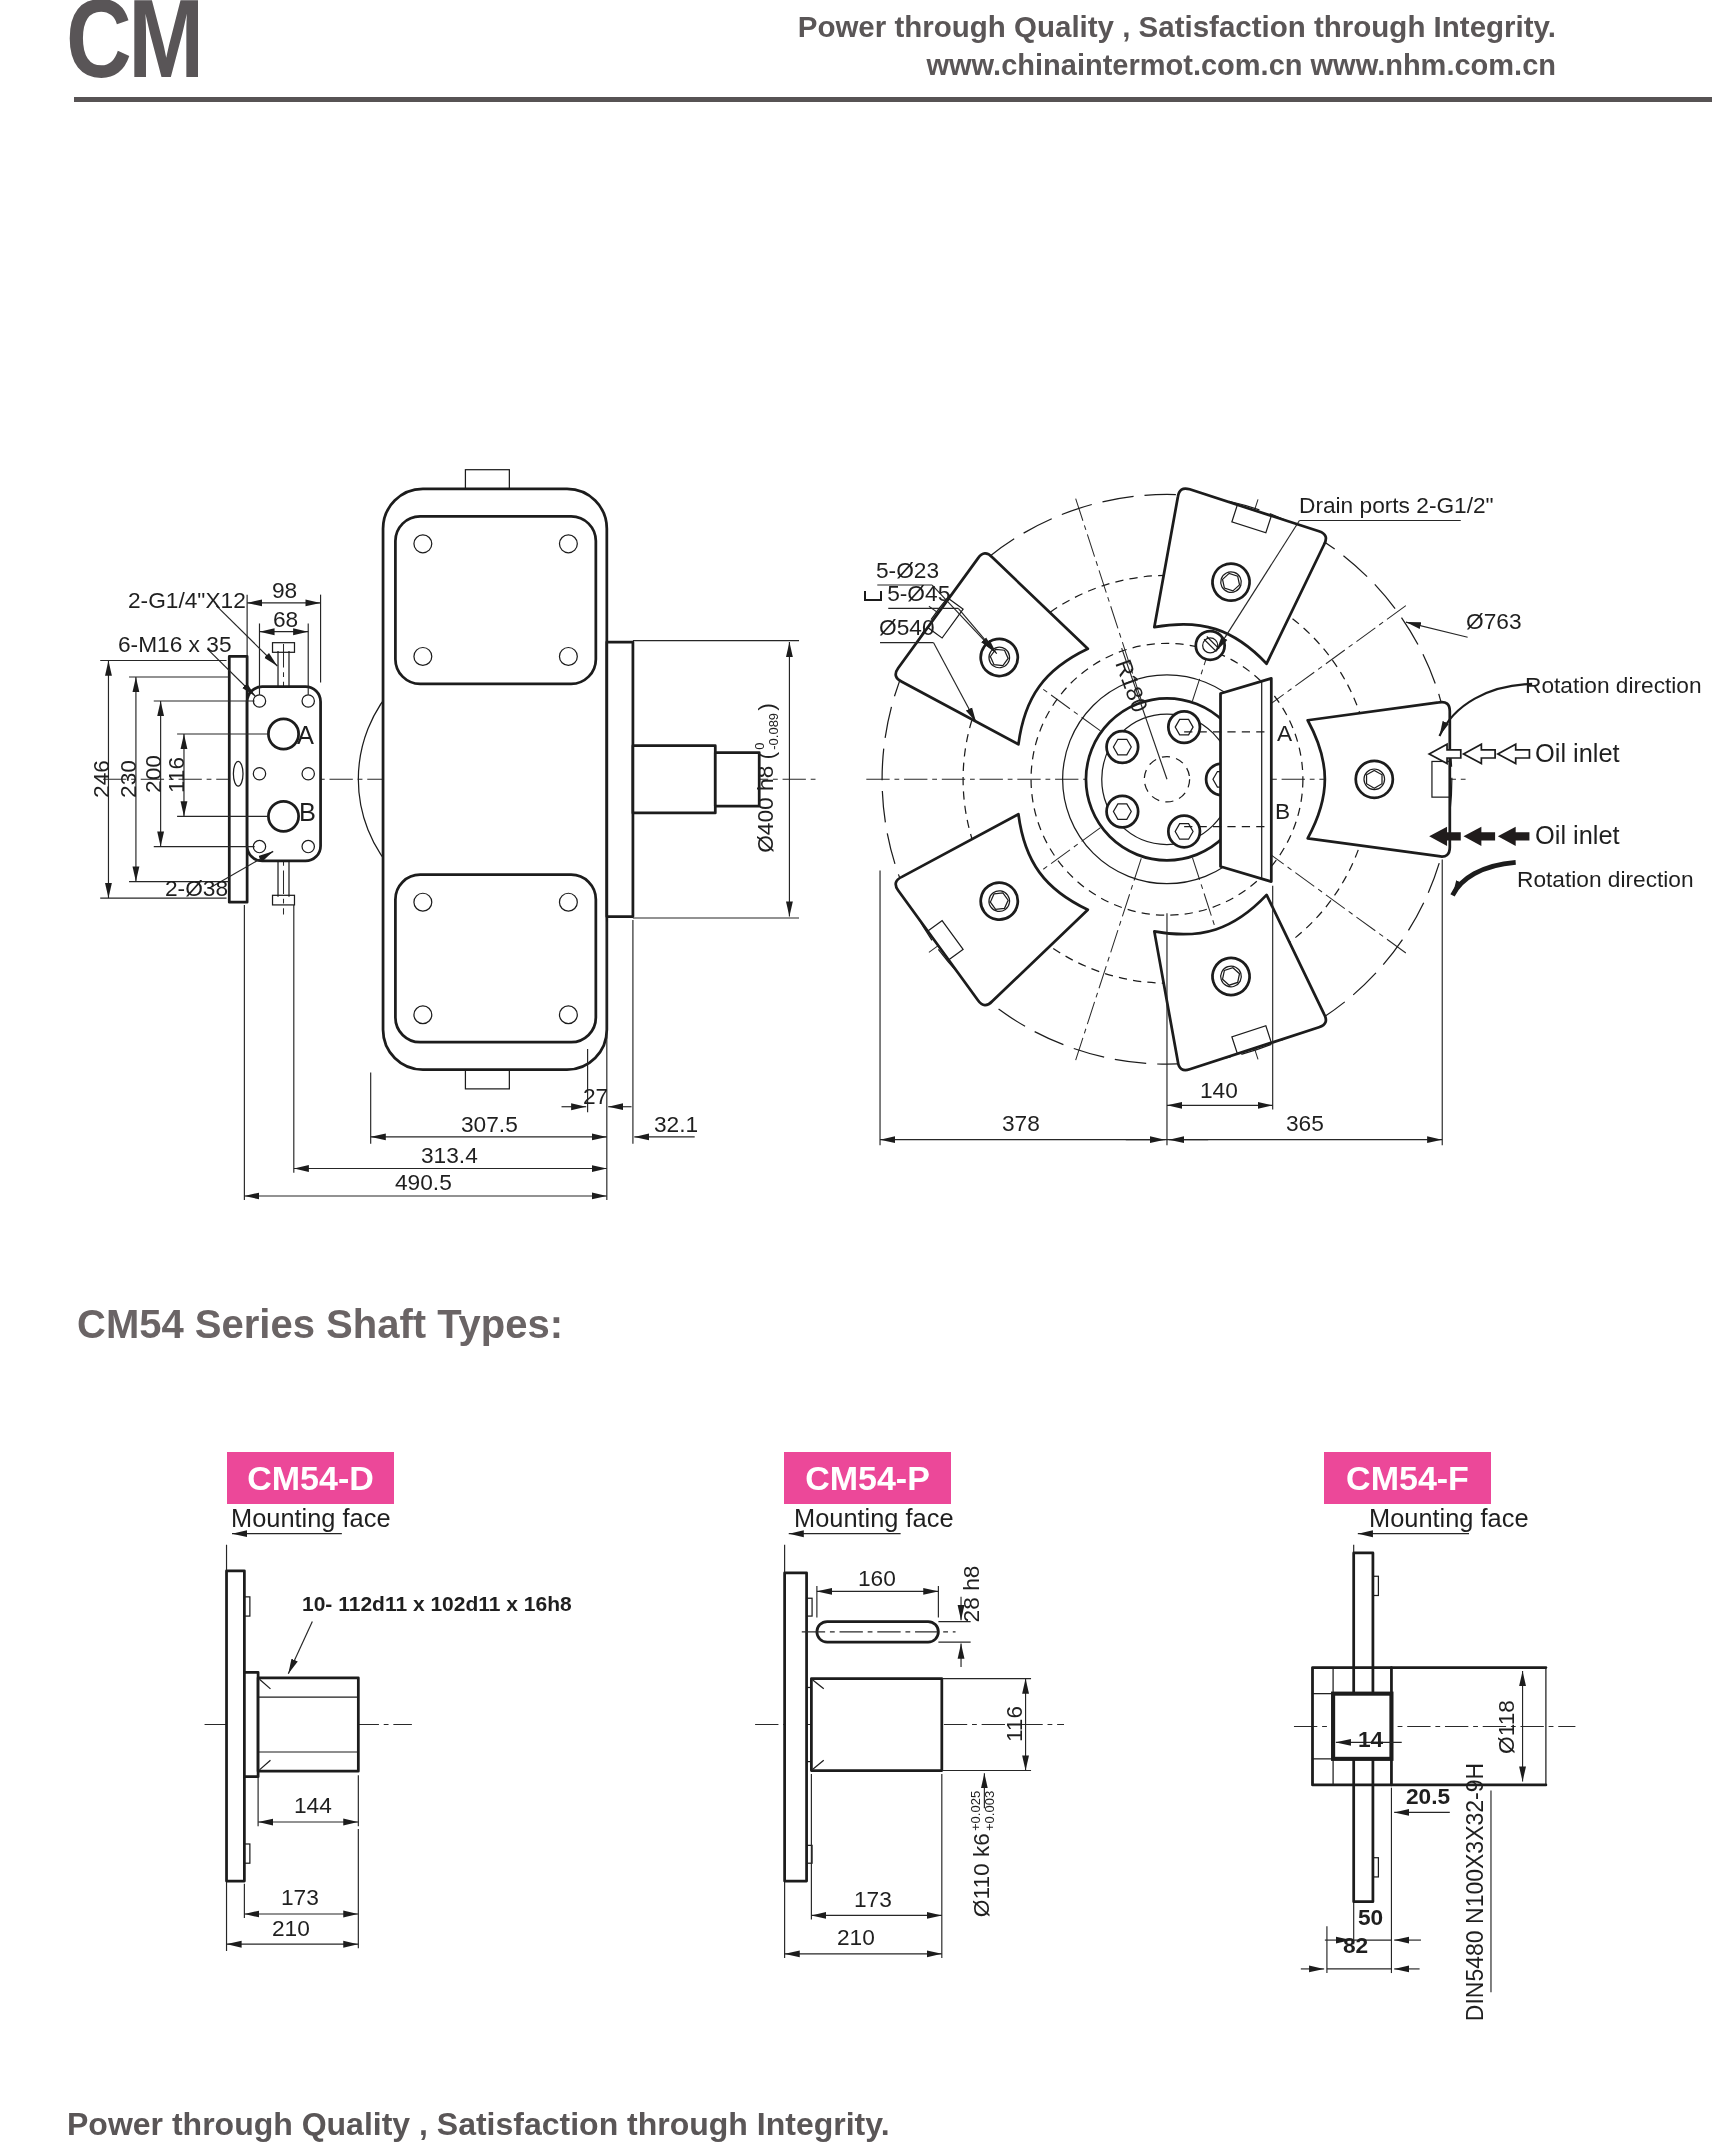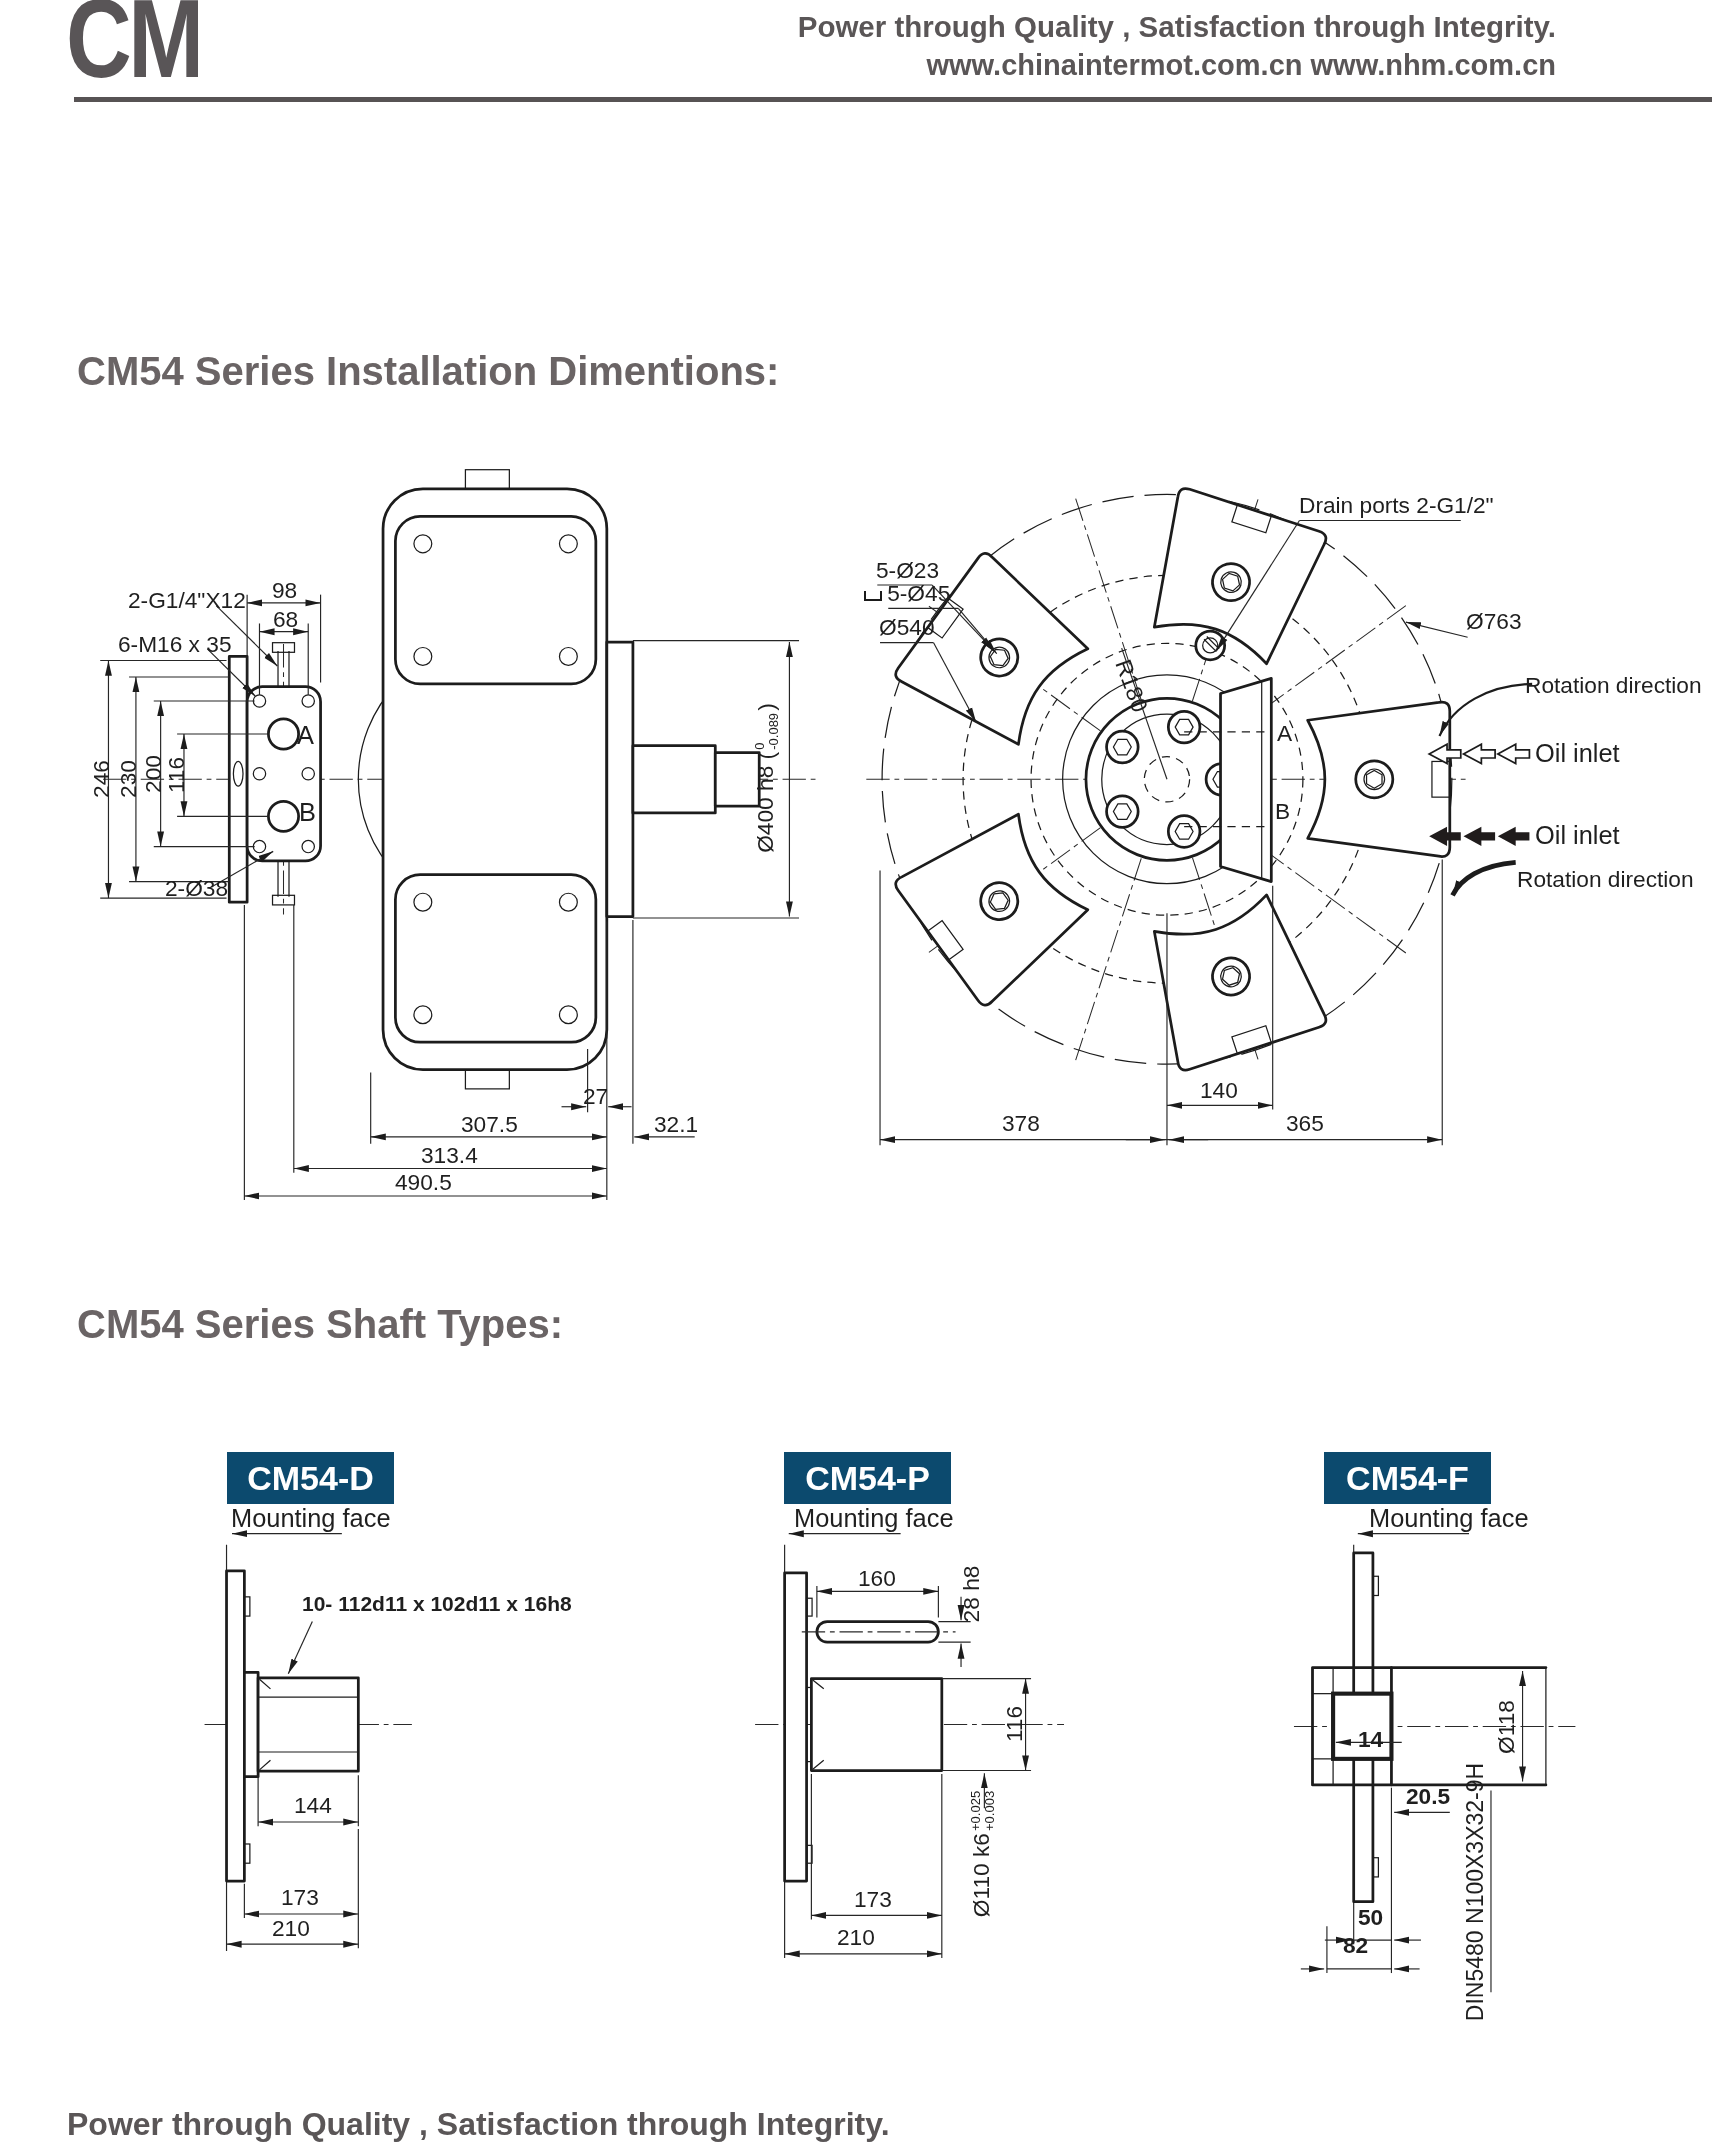--- a/index.html
+++ b/index.html
@@ -12,21 +12,21 @@
   #tagline{position:absolute;right:167px;top:9.6px;text-align:right;color:#5a5657;}
   #tagline .t1{font-size:29.5px;font-weight:bold;white-space:nowrap;}
   #tagline .t2{font-size:29px;font-weight:bold;white-space:nowrap;margin-top:5.5px;}
   #rule-top{position:absolute;left:74px;top:97px;width:1638px;height:4.8px;background:#575354;}
   
   #titlebar{position:absolute;left:77px;top:225px;width:1490px;height:81px;background:#e2e1e2;
             border:0.7px solid #c9c8c8;display:flex;align-items:center;justify-content:center;}
   #titlebar .tt{font-size:66px;font-weight:bold;color:#171011;transform:scaleX(.9);white-space:nowrap;}
   .h1{position:absolute;font-size:40px;font-weight:bold;color:#6a6465;white-space:nowrap;}
   
-  .shaftbox{position:absolute;width:167px;height:52px;background:#0c4a6e;color:#ffffff;
+  .shaftbox{position:absolute;width:167px;height:52px;background:#ec4899;color:#ffffff;
             display:flex;align-items:center;justify-content:center;font-size:34px;font-weight:bold;}
   
   .lbl{position:absolute;font-size:22.7px;color:#1f1f1f;white-space:nowrap;line-height:1.05;}
   .rot{transform:translate(-50%,-50%) rotate(-90deg);}
   .big{font-size:25.4px;}
   .bold{font-weight:bold;}
   .tolcol{display:inline-flex;flex-direction:column;font-size:13px;line-height:1.1;
           vertical-align:middle;margin:0 2.1px;}
   .paren{vertical-align:middle;}
   .cb{display:inline-block;width:13.7px;height:7.6px;border:2.1px solid #1b1b1b;border-top:none;
@@ -321,21 +321,20 @@
   <div>
     <div id="logo">CM</div>
     <div id="tagline">
       <div class="t1">Power through Quality , Satisfaction through Integrity.</div>
       <div class="t2">www.chinaintermot.com.cn  www.nhm.com.cn</div>
     </div>
     <div id="rule-top"></div>
   </div>
 
 
-  <div class="h1" style="left:77px;top:349px">CM54 Series Installation Dimentions:</div>
   <div class="h1" style="left:77px;top:1302px">CM54 Series Shaft Types:</div>
 
   <span class="lbl" style="left:128px;top:589px">2-G1/4"X12</span>
   <span class="lbl" style="left:118px;top:633px">6-M16 x 35</span>
   <span class="lbl" style="left:272px;top:579px">98</span>
   <span class="lbl" style="left:273px;top:608px">68</span>
   <span class="lbl rot" style="left:102px;top:779px">246</span>
   <span class="lbl rot" style="left:129px;top:779px">230</span>
   <span class="lbl rot" style="left:154px;top:774px">200</span>
   <span class="lbl rot" style="left:177px;top:775px">116</span>

